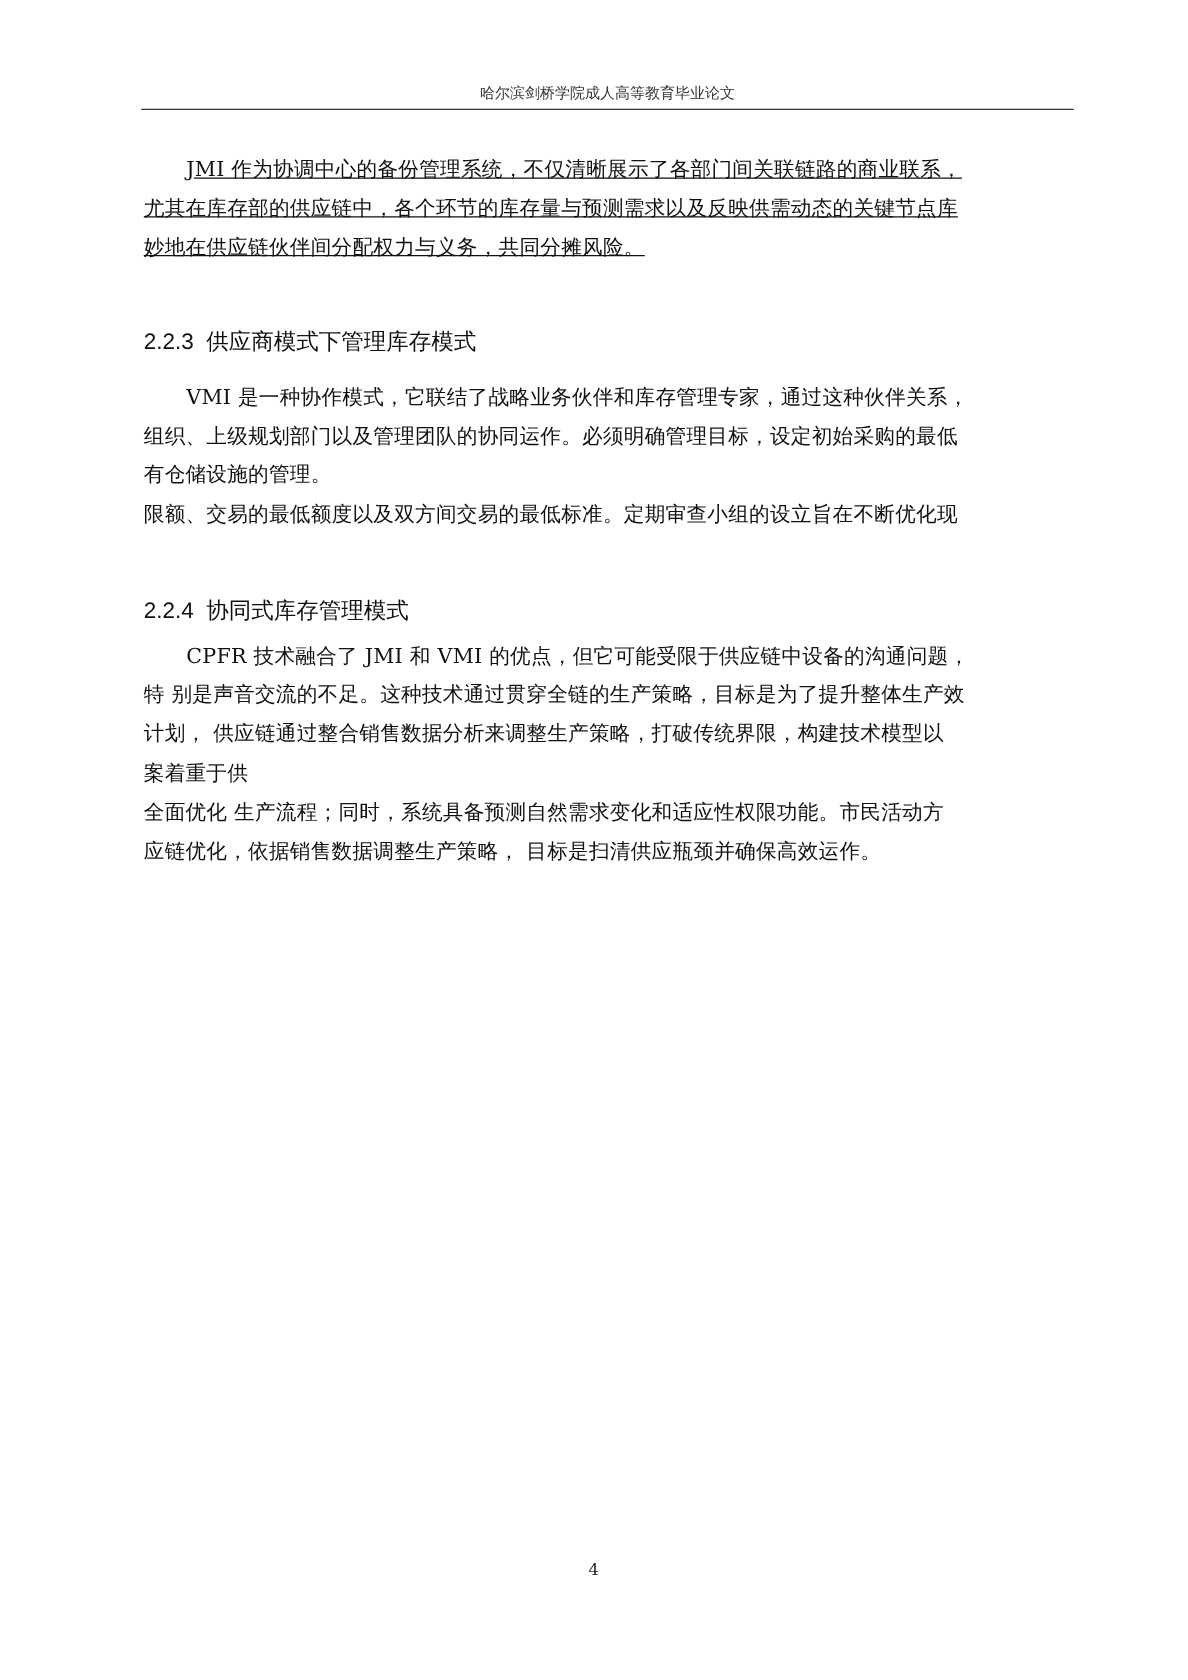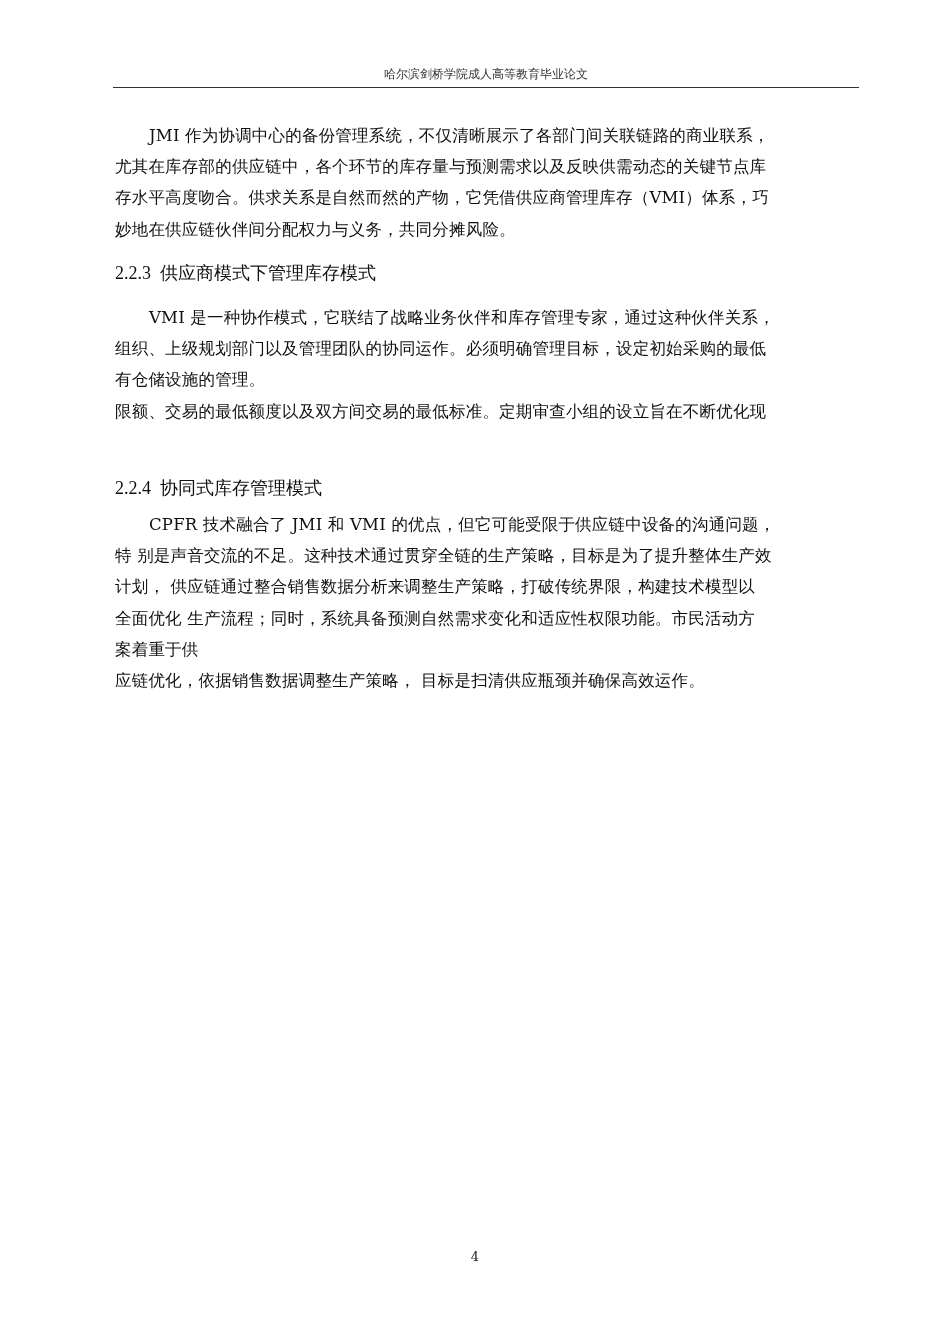--- a/index.html
+++ b/index.html
@@ -6,35 +6,34 @@
   body { width:950px; height:1344px; position:relative; overflow:hidden;
          font-family:"DejaVu Serif","Liberation Serif", serif; color:#111; }
   .header { position:absolute; left:113px; top:66px; width:746px; text-align:center;
             font-size:12px; color:#333; }
   .header-rule { position:absolute; left:113px; top:87px; width:746px; height:0;
                  border-top:1px solid #333; }
   .para { position:absolute; left:115px; width:745px; font-size:16.5px;
           line-height:31.2px; text-align:justify; letter-spacing:0.2px; }
   .line { display:block; white-space:nowrap; }
   .indent { padding-left:34px; }
-  .heading { position:absolute; left:115px; font-family:Liberation Serif, serif;
+  .heading { position:absolute; left:115px; font-family:Liberation Sans, sans-serif;
              font-size:18px; color:#111; white-space:nowrap; }
   .page-num { position:absolute; left:0; width:950px; top:1249px; text-align:center;
               font-size:13px; color:#222; }
 </style>
 </head>
 <body>
 
 <div class="header">哈尔滨剑桥学院成人高等教育毕业论文</div>
 <div class="header-rule"></div>
 
-<div class="para" style="top:120px;">
+<div class="para" style="top:120px;text-decoration:underline;">
   <span class="line indent">JMI 作为协调中心的备份管理系统，不仅清晰展示了各部门间关联链路的商业联系，</span>
   <span class="line">尤其在库存部的供应链中，各个环节的库存量与预测需求以及反映供需动态的关键节点库</span>
-  <span class="line">存水平高度吻合。供求关系是自然而然的产物，它凭借供应商管理库存（VMI）体系，巧</span>
   <span class="line">妙地在供应链伙伴间分配权力与义务，共同分摊风险。</span>
 </div>
 
 <div class="heading" style="top:261px;">
   <span>2.2.3</span>&nbsp;
   <span>供应商模式下管理库存模式</span>
 </div>
 
 <div class="para" style="top:302px;">
   <span class="line indent">VMI 是一种协作模式，它联结了战略业务伙伴和库存管理专家，通过这种伙伴关系，</span>
@@ -45,18 +44,18 @@
 
 <div class="heading" style="top:476px;text-align:right;">
   <span>2.2.4</span>&nbsp;
   <span>协同式库存管理模式</span>
 </div>
 
 <div class="para" style="top:509px;">
   <span class="line indent">CPFR 技术融合了 JMI 和  VMI  的优点，但它可能受限于供应链中设备的沟通问题，</span>
   <span class="line">特  别是声音交流的不足。这种技术通过贯穿全链的生产策略，目标是为了提升整体生产效</span>
   <span class="line">计划，  供应链通过整合销售数据分析来调整生产策略，打破传统界限，构建技术模型以</span>
+  <span class="line">案着重于供</span>
   <span class="line">全面优化  生产流程；同时，系统具备预测自然需求变化和适应性权限功能。市民活动方</span>
-  <span class="line">案着重于供</span>
   <span class="line">应链优化，依据销售数据调整生产策略，  目标是扫清供应瓶颈并确保高效运作。</span>
 </div>
 
 <div class="page-num">4</div>
 
 </body></html>

